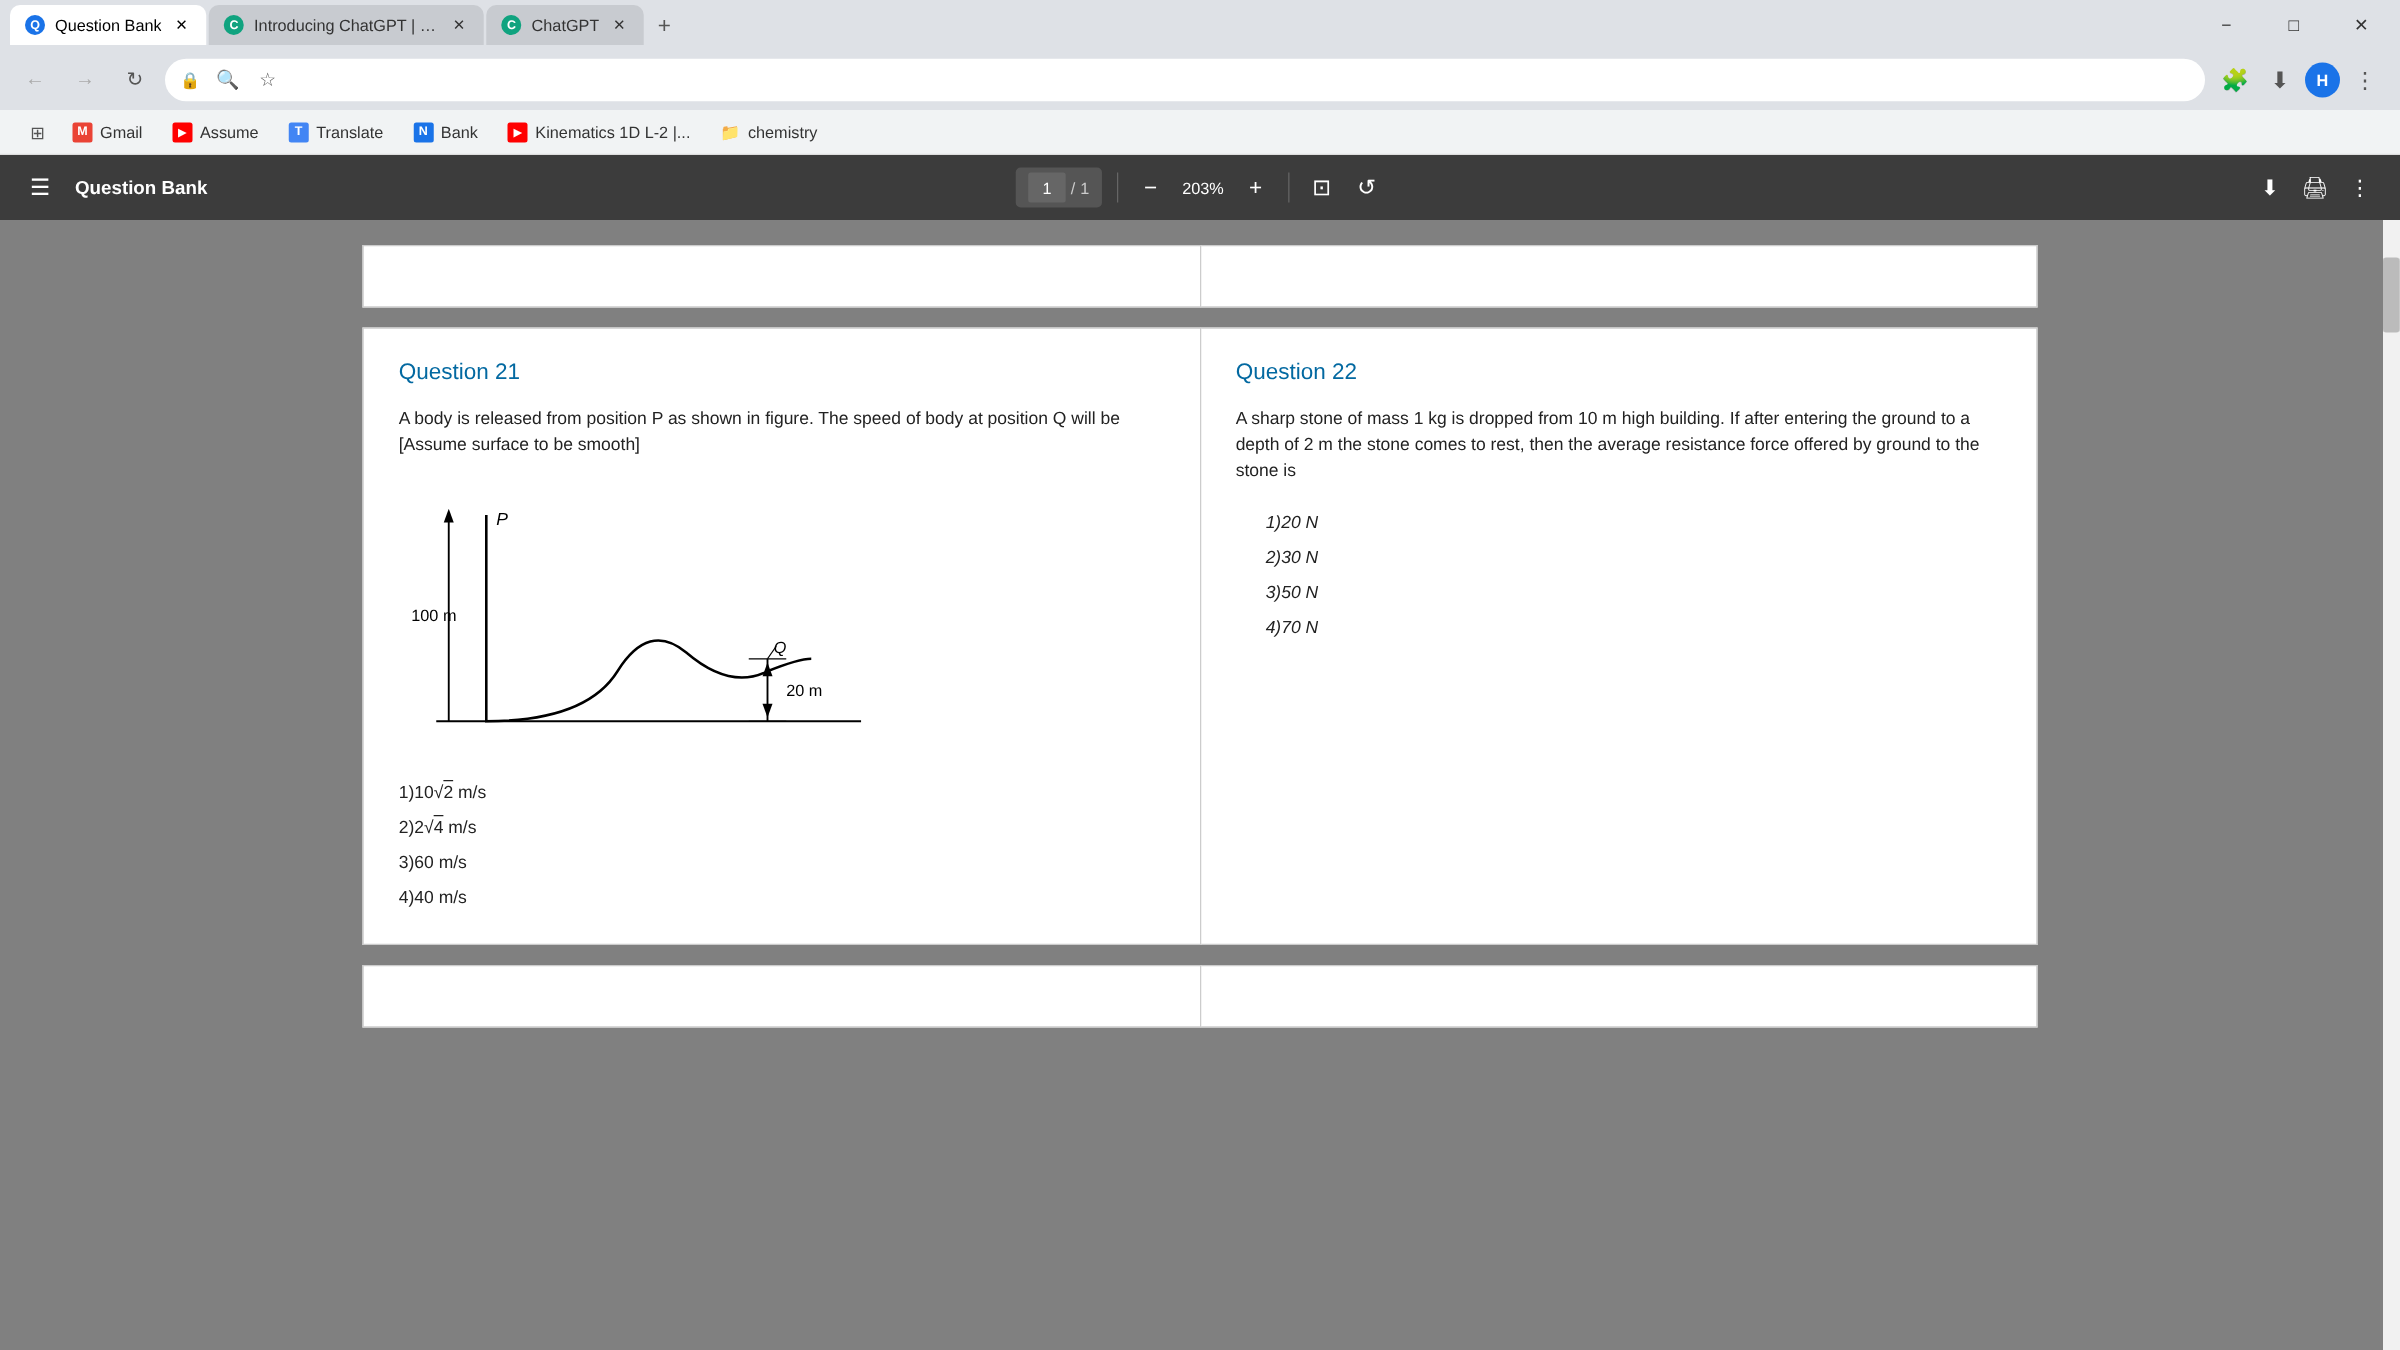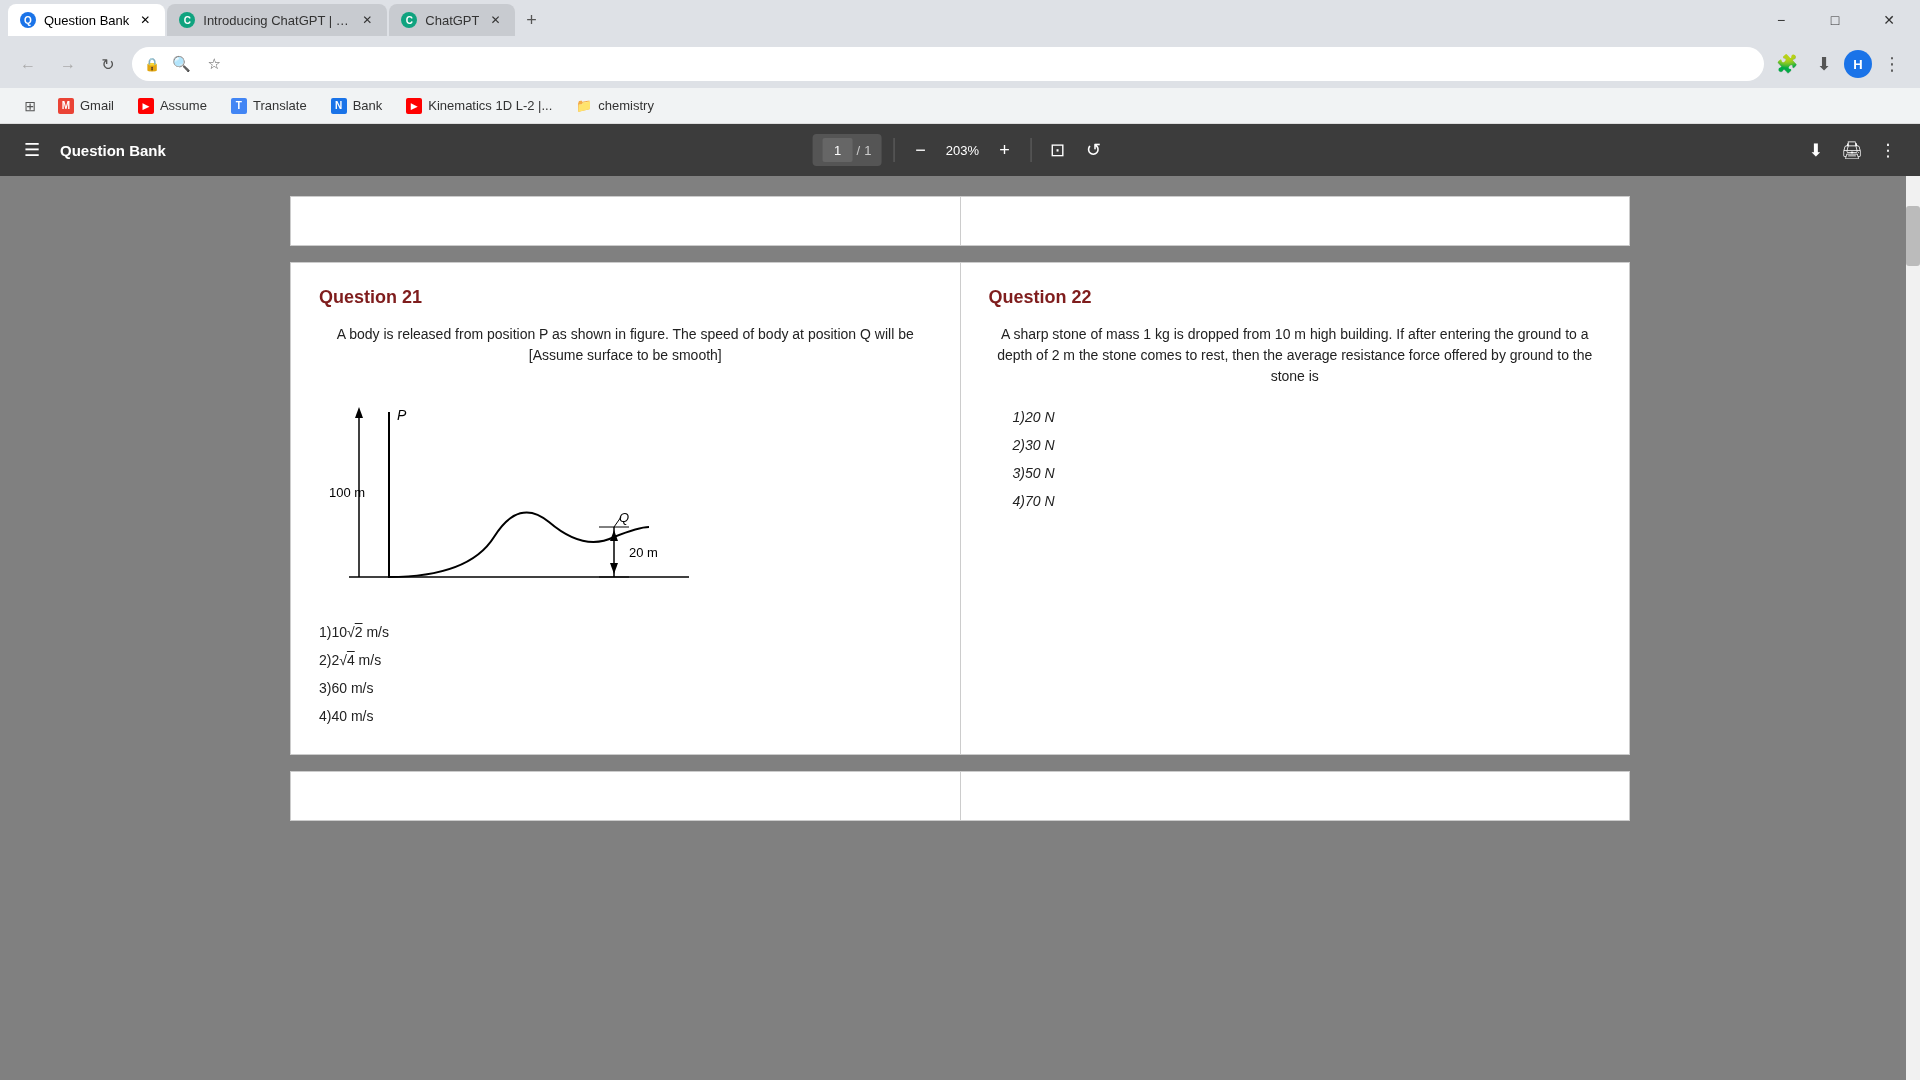--- a/index.html
+++ b/index.html
@@ -296,30 +296,29 @@
     }
     .question-table td {
       border: 1px solid #ccc;
       vertical-align: top;
       padding: 24px 28px;
       width: 50%;
     }
 
     .question-header {
       font-size: 18px;
-      font-weight: bold;
+      font-weight: normal;
       margin-bottom: 16px;
-      color: #7f1d1d;
+      color: #0369a1;
     }
     .question-text {
       font-size: 14px;
       color: #222;
       line-height: 1.5;
       margin-bottom: 16px;
-      text-align: center;
     }
     .options {
       font-size: 14px;
       color: #222;
       line-height: 2;
     }
 
     
     .diagram-container {
       margin: 12px 0;

